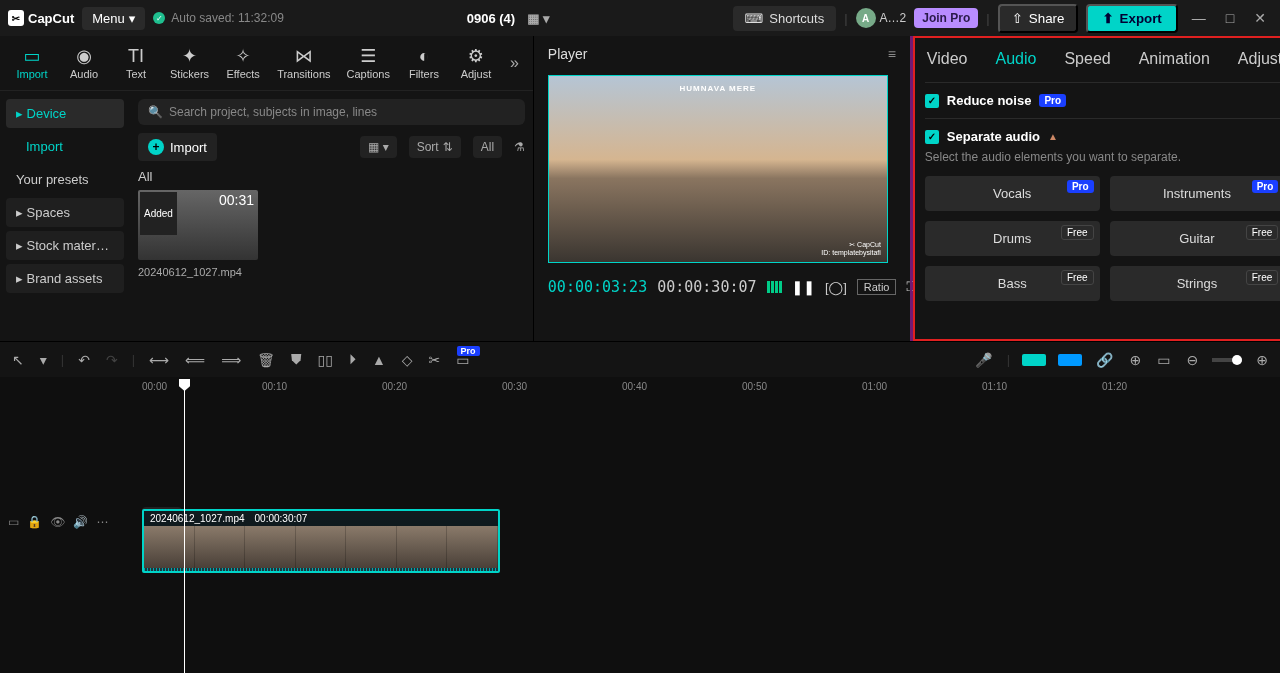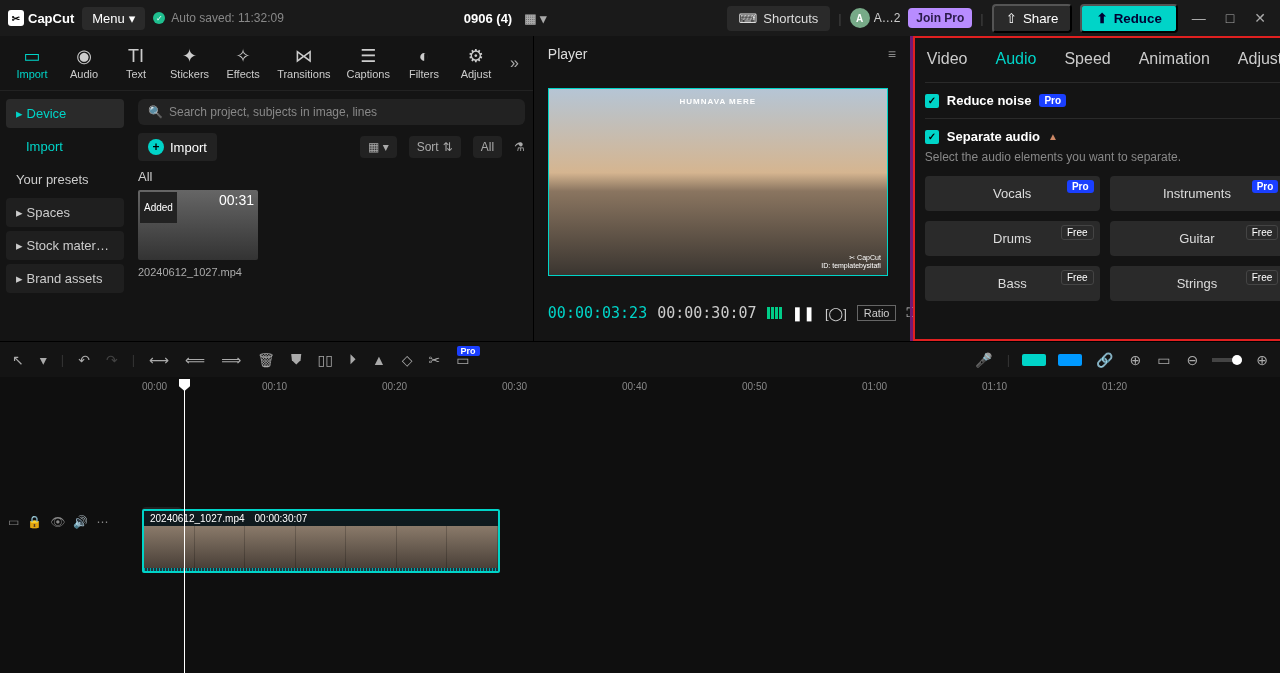--- a/index.html
+++ b/index.html
@@ -44,29 +44,29 @@
 .search-box { background: #222; border-radius: 6px; padding: 6px 10px; color: #888; font-size: 12px; display: flex; align-items: center; gap: 6px; margin-bottom: 8px; }
 .import-row { display: flex; align-items: center; gap: 10px; margin-bottom: 8px; }
 .import-btn { background: #222; padding: 6px 10px; border-radius: 4px; color: #fff; display: flex; align-items: center; gap: 6px; font-size: 13px; }
 .plus-circle { width: 16px; height: 16px; background: #00d4c8; border-radius: 50%; display: inline-flex; align-items: center; justify-content: center; color: #000; font-size: 12px; font-weight: bold; }
 .view-controls { margin-left: auto; display: flex; align-items: center; gap: 12px; color: #aaa; font-size: 12px; }
 .vc-group { display: flex; align-items: center; gap: 4px; background: #222; padding: 4px 8px; border-radius: 4px; }
 
 .media-all { color: #ccc; margin-bottom: 6px; font-size: 13px; }
 .media-thumb { width: 120px; }
 .thumb-box { width: 120px; height: 70px; background: linear-gradient(#666, #333); border-radius: 2px; position: relative; }
-.thumb-added { position: absolute; top: 2px; left: 2px; background: #222; color: #fff; font-size: 10px; padding: 10px 4px; }
+.thumb-added { position: absolute; top: 2px; left: 2px; background: #222; color: #fff; font-size: 10px; padding: 16px 4px; }
 .thumb-dur { position: absolute; top: 2px; right: 4px; color: #fff; font-size: 14px; }
 .thumb-name { color: #aaa; font-size: 11px; margin-top: 6px; }
 
 
 .player-panel { width: 380px; background: #141414; padding: 0; border-left: 1px solid #000; border-right: 3px solid #701a75; display: flex; flex-direction: column; }
 .player-header { display: flex; align-items: center; justify-content: space-between; padding: 10px 14px; color: #ddd; font-size: 14px; }
 .menu-icon-3 { color: #888; }
-.player-canvas { margin: 16px 14px; width: 340px; height: 188px; background: linear-gradient(#b5c5d5 0%, #d5b590 45%, #8a7560 55%, #3a3530 100%); border: 1px solid #00d4c8; position: relative; padding-left: 12px; }
+.player-canvas { margin: 3px 14px; width: 340px; height: 188px; background: linear-gradient(#b5c5d5 0%, #d5b590 45%, #8a7560 55%, #3a3530 100%); border: 1px solid #00d4c8; position: relative; padding-left: 12px; }
 .canvas-title { position: absolute; top: 8px; left: 0; right: 0; text-align: center; color: #fff; font-size: 8px; letter-spacing: 1px; font-weight: bold; }
 .canvas-watermark { position: absolute; bottom: 6px; right: 6px; color: #fff; font-size: 7px; text-align: right; }
 .player-controls { display: flex; align-items: center; gap: 10px; padding: 12px 14px; }
 .timecode { color: #00d4c8; font-size: 15px; font-family: monospace; }
 .timecode.total { color: #ccc; }
 .level-bars { display: flex; gap: 1px; }
 .level-bars span { width: 3px; height: 12px; background: #0c8; }
 .pause-icon { color: #fff; font-size: 14px; }
 .player-right-ctrls { margin-left: auto; display: flex; gap: 10px; align-items: center; }
 .ratio-btn { border: 1px solid #666; padding: 1px 6px; font-size: 11px; color: #ccc; }
@@ -146,21 +146,21 @@
       <span style="color:#ccc;font-size:12px">A…2</span>
     </div>
     <span class="join-pro">Join Pro</span>
     <span style="color:#444">|</span>
     <button class="share-btn">
       <span>⇧</span>
       <span>Share</span>
     </button>
     <button class="export-btn">
       <span>⬆</span>
-      <span>Reduce</span>
+      <span>Export</span>
     </button>
     <span class="winctrl">―</span>
     <span class="winctrl">□</span>
     <span class="winctrl">✕</span>
   </div>
 </div>
 
 <div class="main-row">
 
   <div class="left-toolbar">

